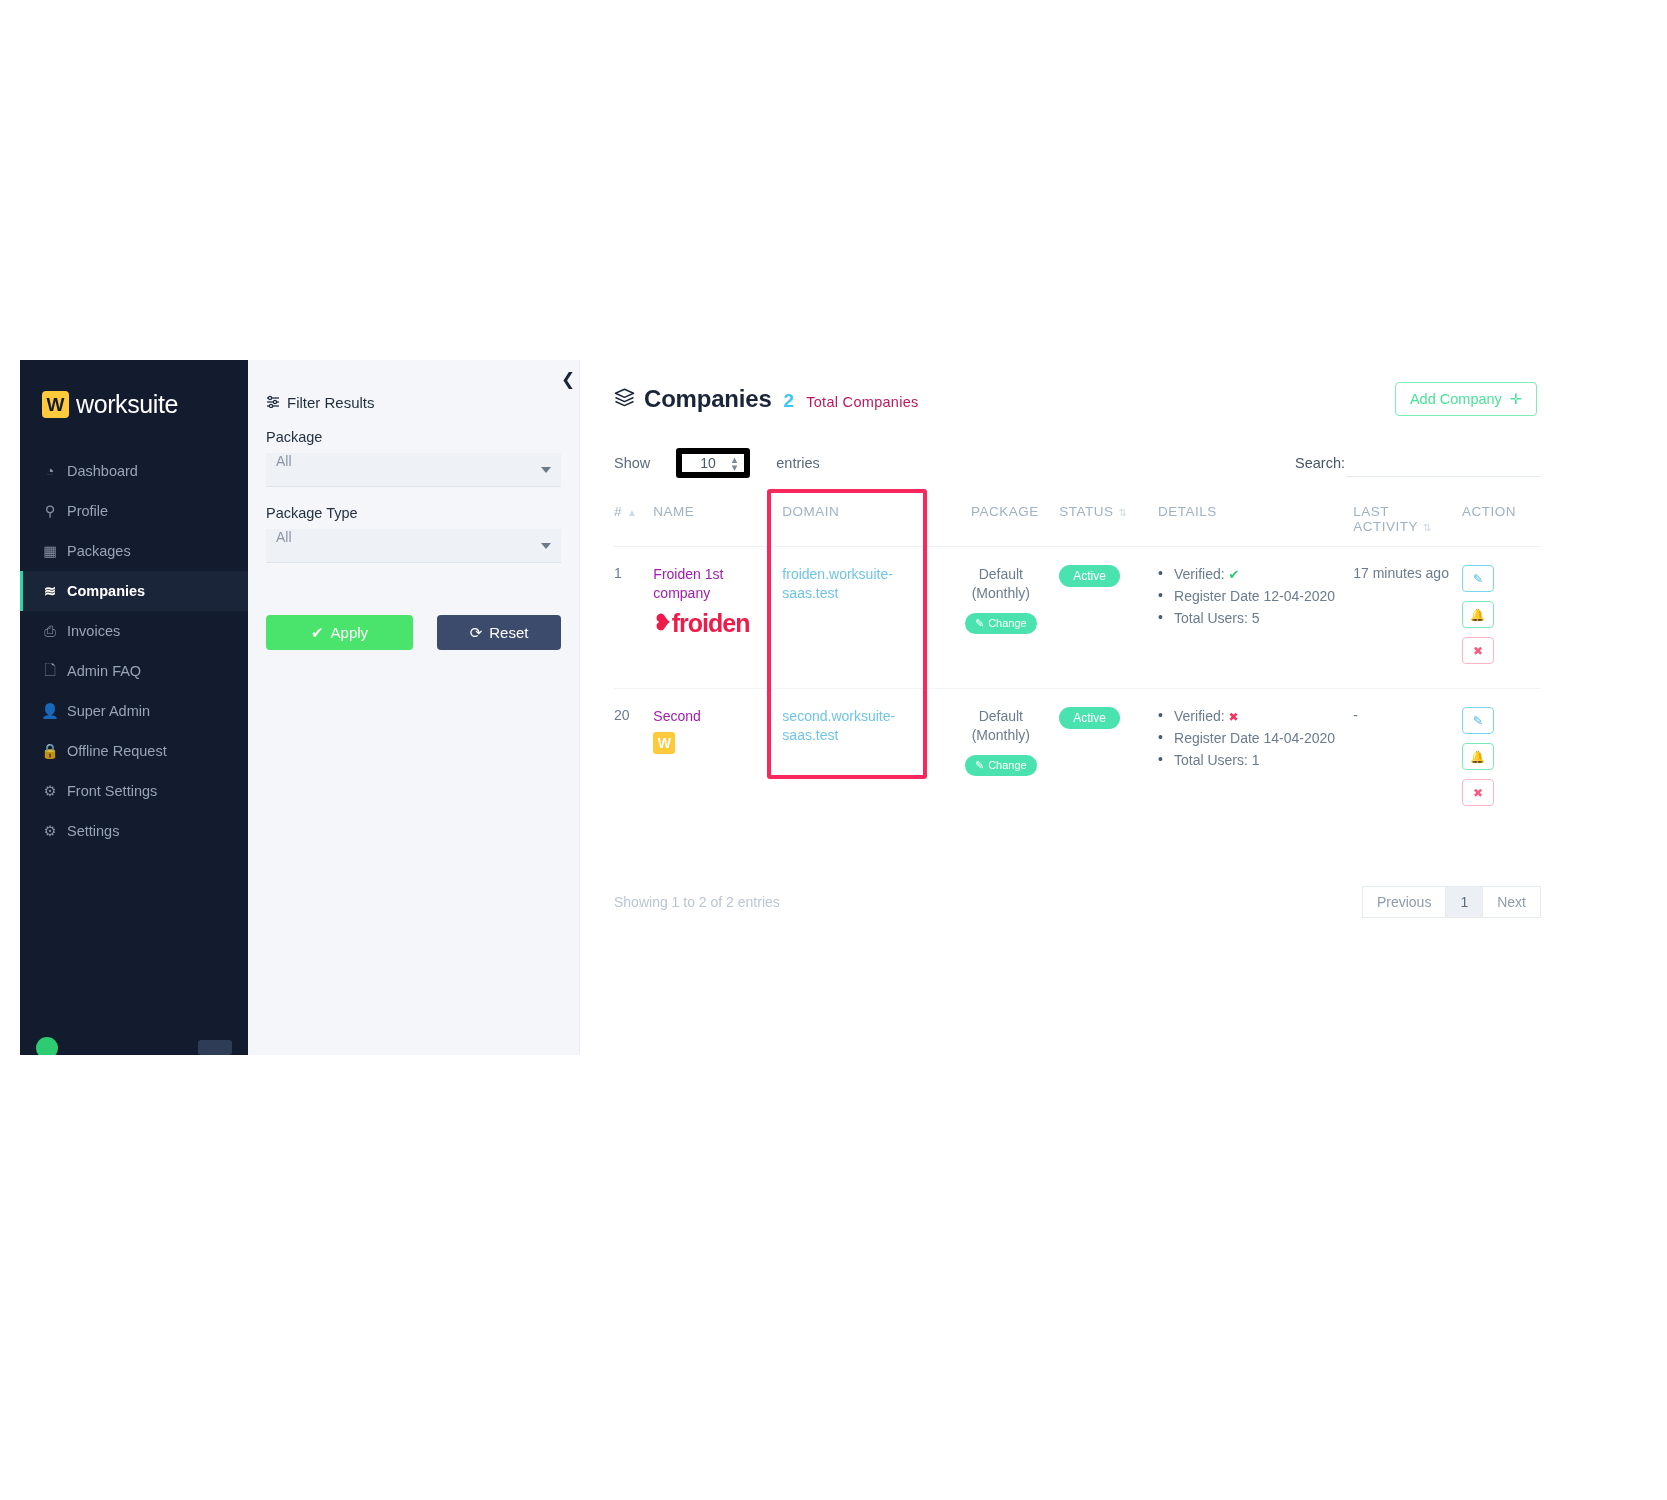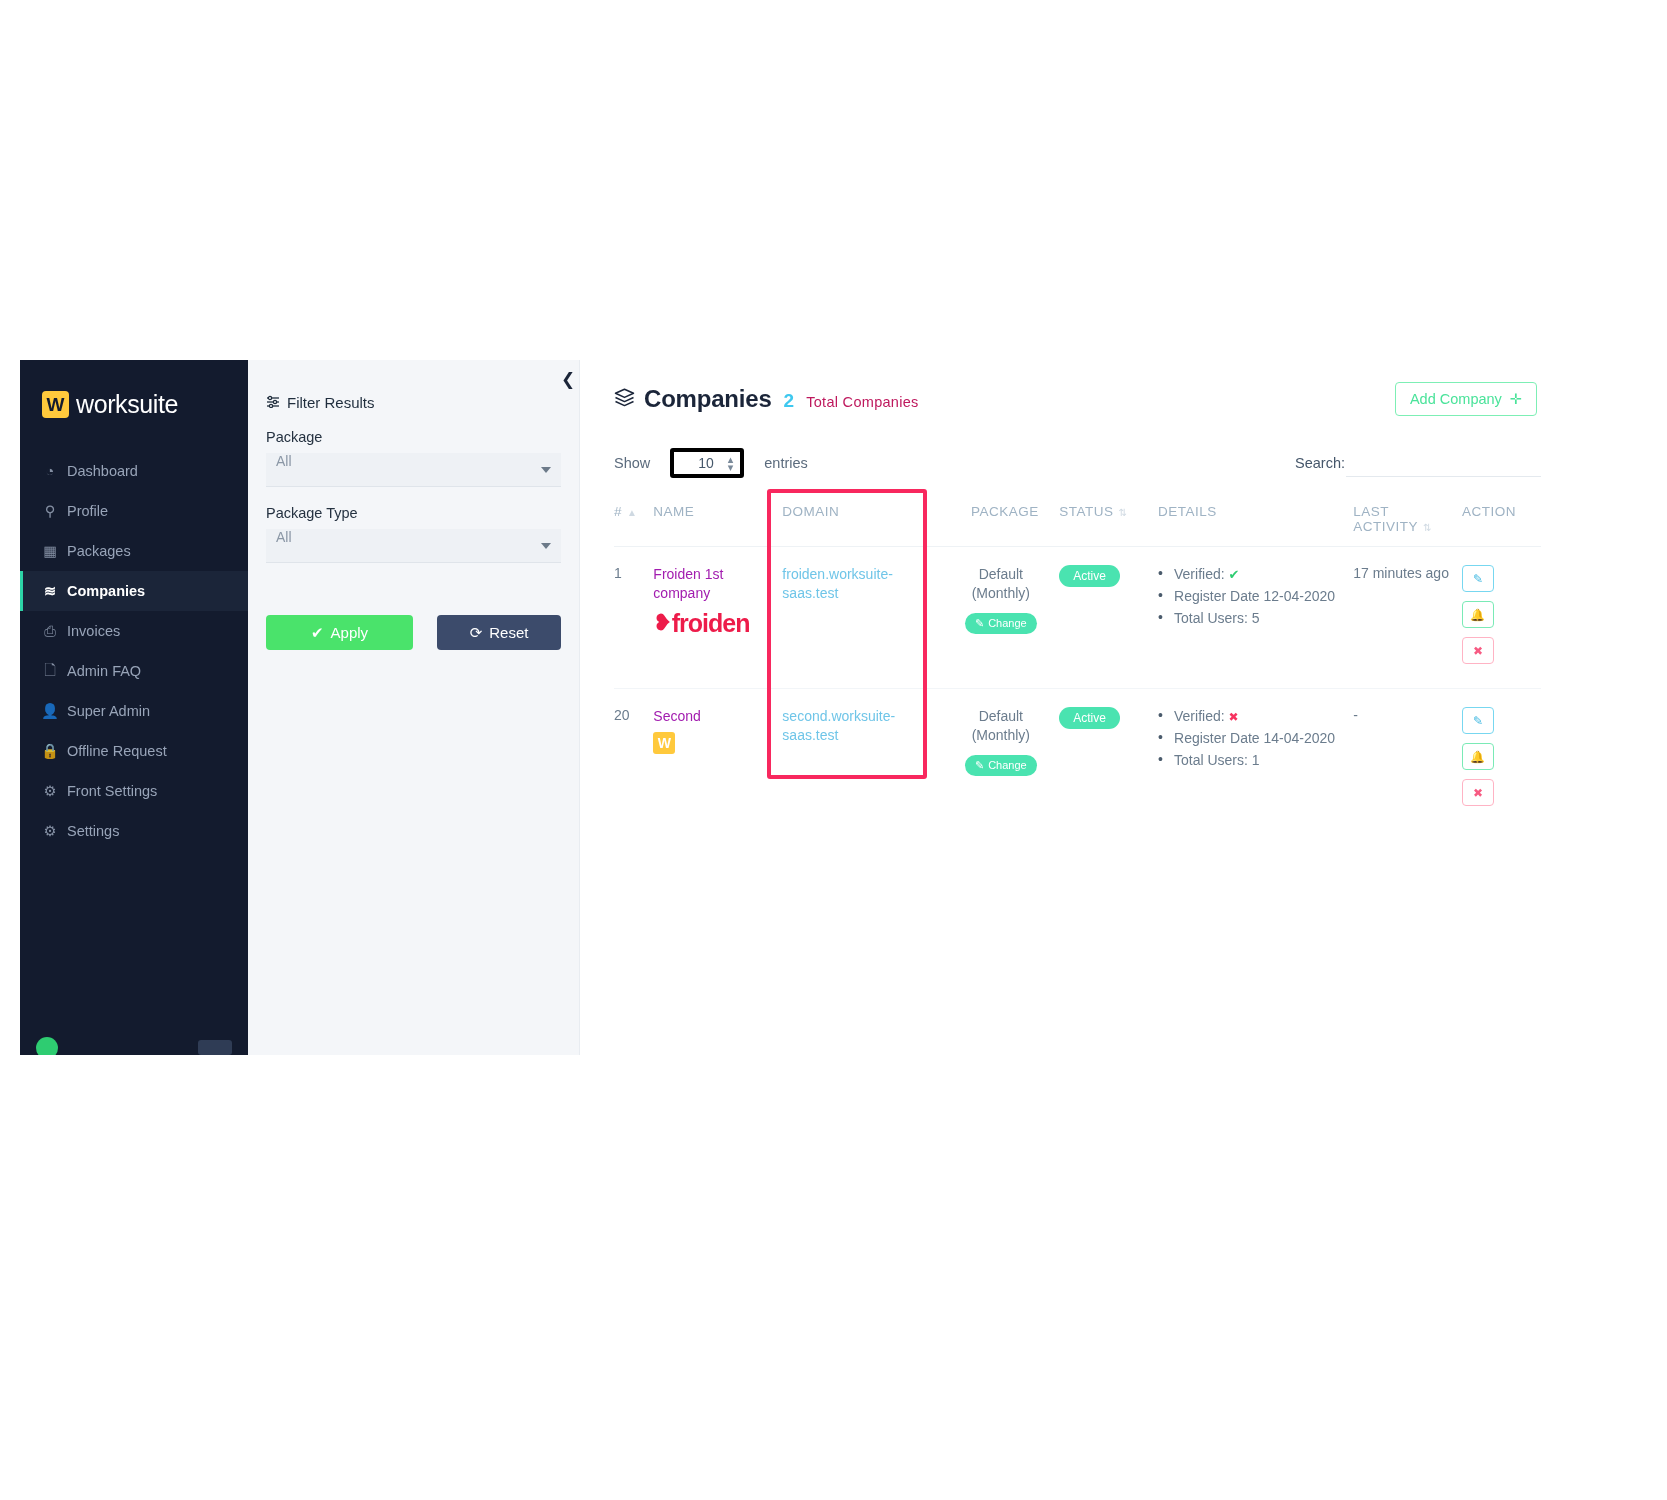--- a/index.html
+++ b/index.html
@@ -69,24 +69,24 @@
                 align-items:center; gap: 9px; letter-spacing: -.2px; }
   .total-num { font-size: 19px; font-weight: 700; color: #3ec8ef; }
   .total-lbl { font-size: 14.5px; color: #be185d; letter-spacing: .3px; }
   .btn-add { border: 1px solid #7defb5; background: #ffffff; color: #4ae39a;
              border-radius: 4px; height: 34px; padding: 0 14px; font-size: 14.5px;
              display: flex; align-items: center; gap: 8px; cursor: pointer;
              font-family: "Liberation Sans", sans-serif; }
 
   .table-controls { display: flex; align-items: center; justify-content: space-between;
                     margin-top: 32px; }
-  .show-entries { display: flex; align-items: center; gap: 20px; font-size: 14.5px;
+  .show-entries { display: flex; align-items: center; gap: 26px; font-size: 14.5px;
                   color: #5b6b7d; }
-  .num-input { width: 74px; height: 30px; border: 4px solid #000000; border-radius: 3px;
-               background:#fff; display:flex; align-items:center; padding: 0 24px;
+  .num-input { width: 74px; height: 30px; border: 6px solid #000000; border-radius: 3px;
+               background:#fff; display:flex; align-items:center; padding: 0 18px;
                font-size: 14px; color:#46586b; position: relative; cursor: text; }
   .spinner { position: absolute; right: 7px; font-size: 11px; color:#7a8a9a;
              line-height: 8px; text-align: center; }
   .search-wrap { display: flex; align-items: center; gap: 1px; font-size: 14.5px;
                  color: #45566a; }
   .search-input { width: 195px; height: 28px; border: none; border-bottom: 1px solid #e4e9ee;
                   background: #fff; outline: none; font-size: 14px;
                   font-family: "Liberation Sans", sans-serif; }
 
   table { width: 100%; border-collapse: collapse; margin-top: 26px; }
@@ -370,17 +370,25 @@
                 <div class="act-btns">
                   <div class="act-btn act-edit">✎</div>
                   <div class="act-btn act-bell">🔔</div>
                   <div class="act-btn act-del">✖</div>
                 </div>
               </td>
             </tr>
           </tbody>
       </table>
 
+      <div class="table-foot">
+        <div class="foot-info">Showing 1 to 2 of 2 entries</div>
+        <div class="pager">
+          <div class="pg">Previous</div>
+          <div class="pg current">1</div>
+          <div class="pg">Next</div>
+        </div>
+      </div>
     </section>
   </div>
 
   <div class="highlight"></div>
 </div>
 
 </body></html>

